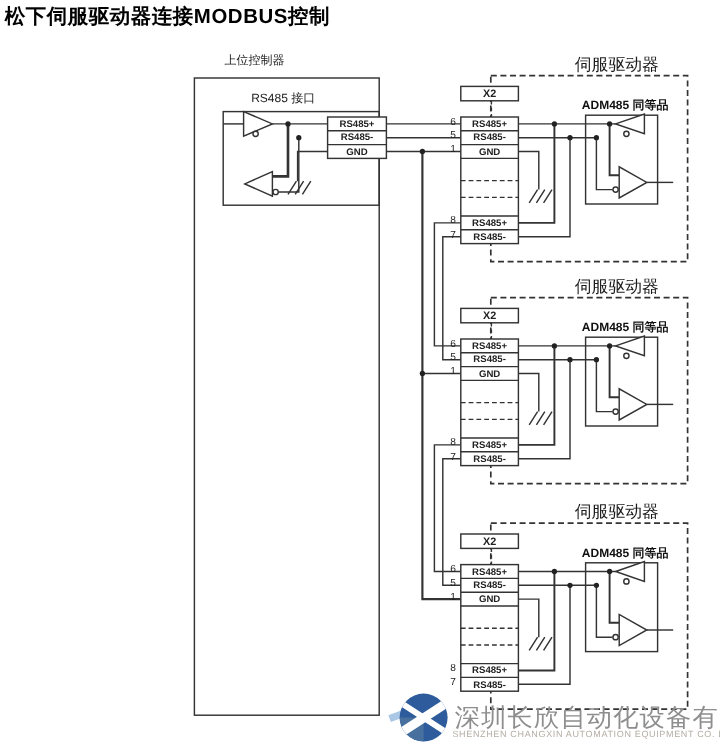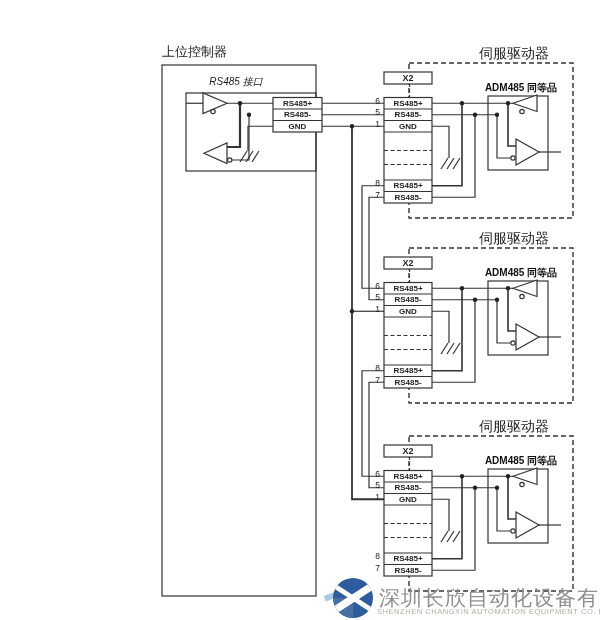--- a/index.html
+++ b/index.html
@@ -1,22 +1,22 @@
 <!DOCTYPE html>
 <html><head>
 <meta charset="utf-8">
 <style>
   html,body{margin:0;padding:0;background:#fff;}
   .stage{position:relative;width:600px;height:620px;background:#fff;overflow:hidden;
          font-family:"Liberation Sans",sans-serif;color:#1a1a1a;}
   .stage svg{position:absolute;left:0;top:0;}
   .lbl{position:absolute;white-space:nowrap;}
   .title{left:4px;top:2px;font-size:17px;font-weight:bold;letter-spacing:.5px;color:#000;}
-  .ctrl-name{left:162px;top:43px;width:100px;text-align:left;font-size:13px;}
-  .iface-name{left:186px;top:75px;width:100px;text-align:center;font-size:10px;font-style:italic;}
+  .ctrl-name{left:162px;top:43px;width:100px;text-align:center;font-size:10px;}
+  .iface-name{left:186px;top:75px;width:100px;text-align:center;font-size:10px;}
   .ct-lab{left:273px;width:49px;height:11.5px;line-height:11.5px;text-align:center;
           font-size:8px;font-weight:bold;color:#222;}
   .ct0{top:97.5px}.ct1{top:109px}.ct2{top:120.5px}
   .servo-labels{position:absolute;left:0;width:600px;height:0;}
   .sv1{top:63px}.sv2{top:248px}.sv3{top:436px}
   .sv-name{position:absolute;left:399px;top:-18px;width:150px;text-align:right;font-size:14px;}
   .sv-x2{position:absolute;left:384px;top:9px;width:48px;height:12px;line-height:12px;
          text-align:center;font-size:9px;color:#222;font-weight:bold;}
   .sv-chip{position:absolute;left:468px;top:18px;width:106px;text-align:center;
            font-size:10px;font-weight:bold;color:#111;}
@@ -120,20 +120,21 @@
         </clipPath>
       <circle cx="353" cy="598" r="20" fill="#2d5b9b"></circle>
       <g clip-path="url(#logoClip)">
         <path d="M353,598 L333,598 A20,20 0 0 0 353,618 Z" fill="#47709f"></path>
         <rect x="328" y="594.5" width="50" height="7.5" fill="#fff" transform="rotate(-33 353 598)"></rect>
         <rect x="331" y="595.5" width="44" height="5" fill="#fff" transform="rotate(33 353 598)"></rect>
       </g>
     </g>
   </svg>
 
+  <div class="lbl title">松下伺服驱动器连接MODBUS控制</div>
 
   <div class="lbl ctrl-name">上位控制器</div>
   <div class="lbl iface-name">RS485 接口</div>
   <div class="lbl ct-lab ct0">RS485+</div>
   <div class="lbl ct-lab ct1">RS485-</div>
   <div class="lbl ct-lab ct2">GND</div>
 
   <div class="servo-labels sv1">
     <div class="sv-name">伺服驱动器</div>
     <div class="sv-x2">X2</div>

